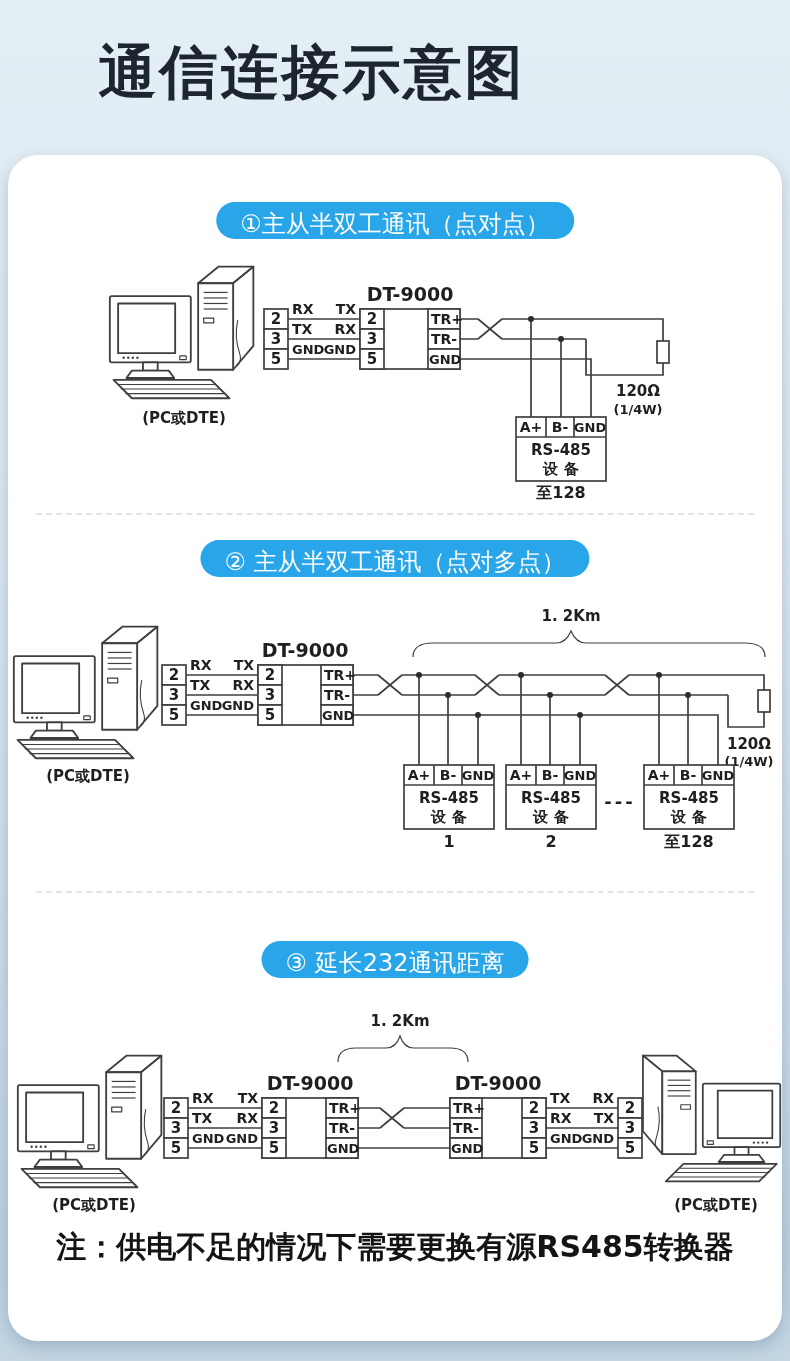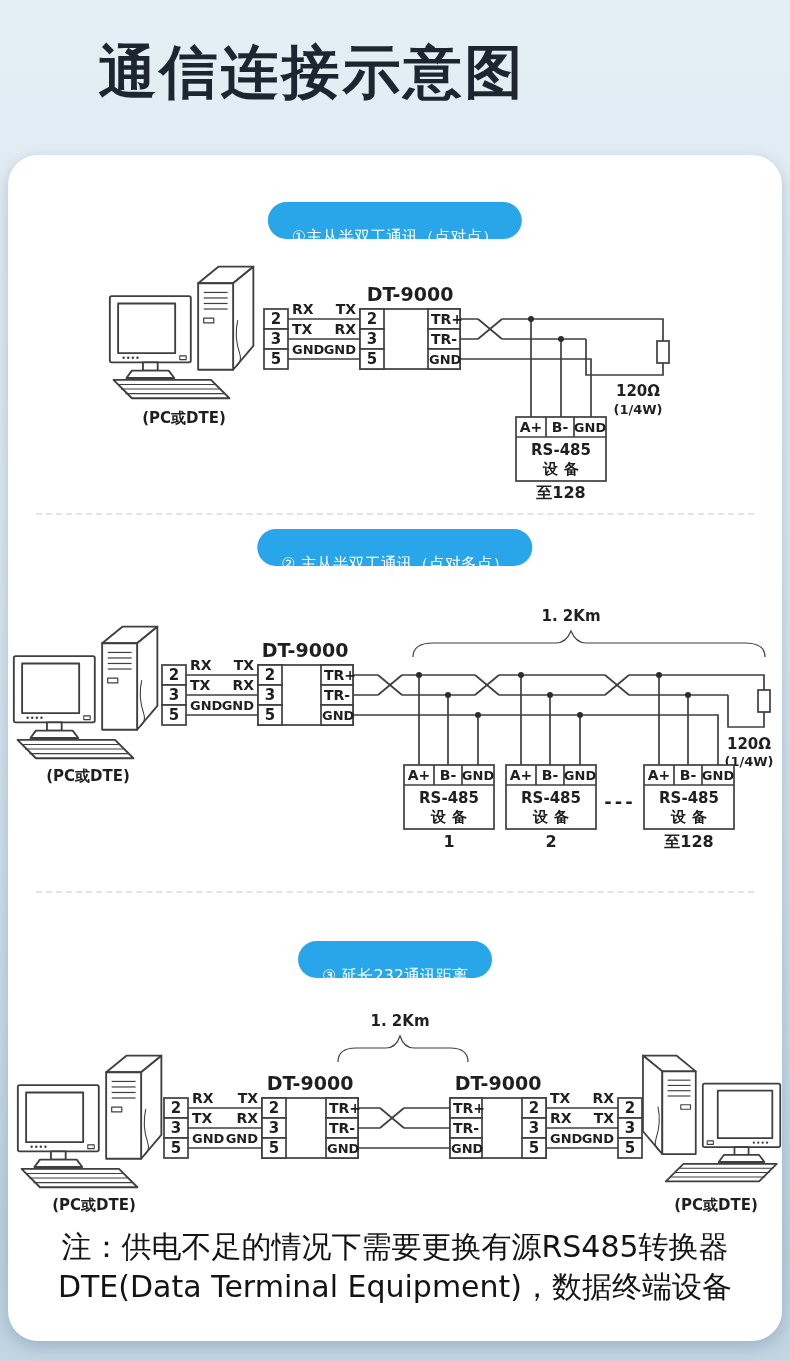--- a/index.html
+++ b/index.html
@@ -15,43 +15,43 @@
     text-align:center; font-size:58px; font-weight:700;
     color:#1c2530; letter-spacing:3px;
   }
   .card {
     position:absolute; left:8px; top:155px; width:774px; height:1186px;
     background:#ffffff; border-radius:30px;
     box-shadow:0 6px 16px rgba(96,125,152,.38);
   }
   .badge {
     position:absolute; left:50%; transform:translateX(-50%);
-    height:37px; line-height:37px; padding:16px 24px; border-radius:19px;
-    background:#29a6e9; color:#ffffff; font-size:16px; font-weight:500;
+    height:37px; line-height:37px; padding:4px 24px; border-radius:19px;
+    background:#29a6e9; color:#ffffff; font-size:24px; font-weight:500;
     white-space:nowrap;
   }
-  .b1 { top:47px; } .b2 { top:374px; } .b3 { top:786px;text-align:center; }
+  .b1 { top:47px; } .b2 { top:385px; } .b3 { top:786px;text-align:center; }
   .sep { position:absolute; left:28px; right:28px; border-top:2px dashed #e3e3e3; }
   .sep1 { top:358px; } .sep2 { top:736px; }
   svg.diag { position:absolute; left:0; width:774px; display:block; overflow:hidden; }
   .d1 { top:100px; height:250px; }
   .d2 { top:440px; height:268px; }
   .d3 { top:845px; height:225px; }
   svg text { fill:#1f1f1f; font-weight:bold; font-size:14px; font-family:"DejaVu Sans","Liberation Sans",sans-serif; }
   .mid { text-anchor:middle; } .end { text-anchor:end; }
   .fs13 { font-size:13px; } .fs15 { font-size:15px; } .fs16 { font-size:16px; } .fs19 { font-size:19px; }
   .lsp { letter-spacing:6px; }
   .dash-t { font-size:18px; letter-spacing:3px; }
   .ln { stroke:#3f3f3f; stroke-width:1.7; fill:none; }
   .thin { stroke:#3f3f3f; stroke-width:1.2; fill:none; }
   .bx { stroke:#3f3f3f; stroke-width:1.7; fill:#ffffff; }
   .dot { fill:#2c2c2c; stroke:none; }
   .note {
     position:absolute; top:1072px; left:0; width:100%;
-    text-align:center; font-size:30px; font-weight:400; color:#141414; line-height:40px;
+    text-align:center; font-size:30px; font-weight:700; color:#141414; line-height:40px;
   }
   .wm {
     position:absolute; top:1208px; right:10px;
     font-size:22px; font-weight:700; color:#9aa1a8;
     text-shadow:1px 1px 0 #fff,-1px -1px 0 #fff,1px -1px 0 #fff,-1px 1px 0 #fff;
   }
 </style>
 </head>
 <body>
 
@@ -282,19 +282,18 @@
       <g>
         <g transform="translate(774,52) scale(-0.88,0.88)">
             <use href="#pc-icon"></use>
           </g>
         <text class="fs15 mid" x="708" y="210">(PC或DTE)</text>
       </g>
     </svg>
 
     <div class="note">
       <div>注：供电不足的情况下需要更换有源RS485转换器</div>
-      <div>DTE(Data Terminal Equipment)，数据终端设备</div>
     </div>
 
     <div class="wm">头条 @DTECH帝特</div>
   </div>
 
 </div>
 
 </body></html>

